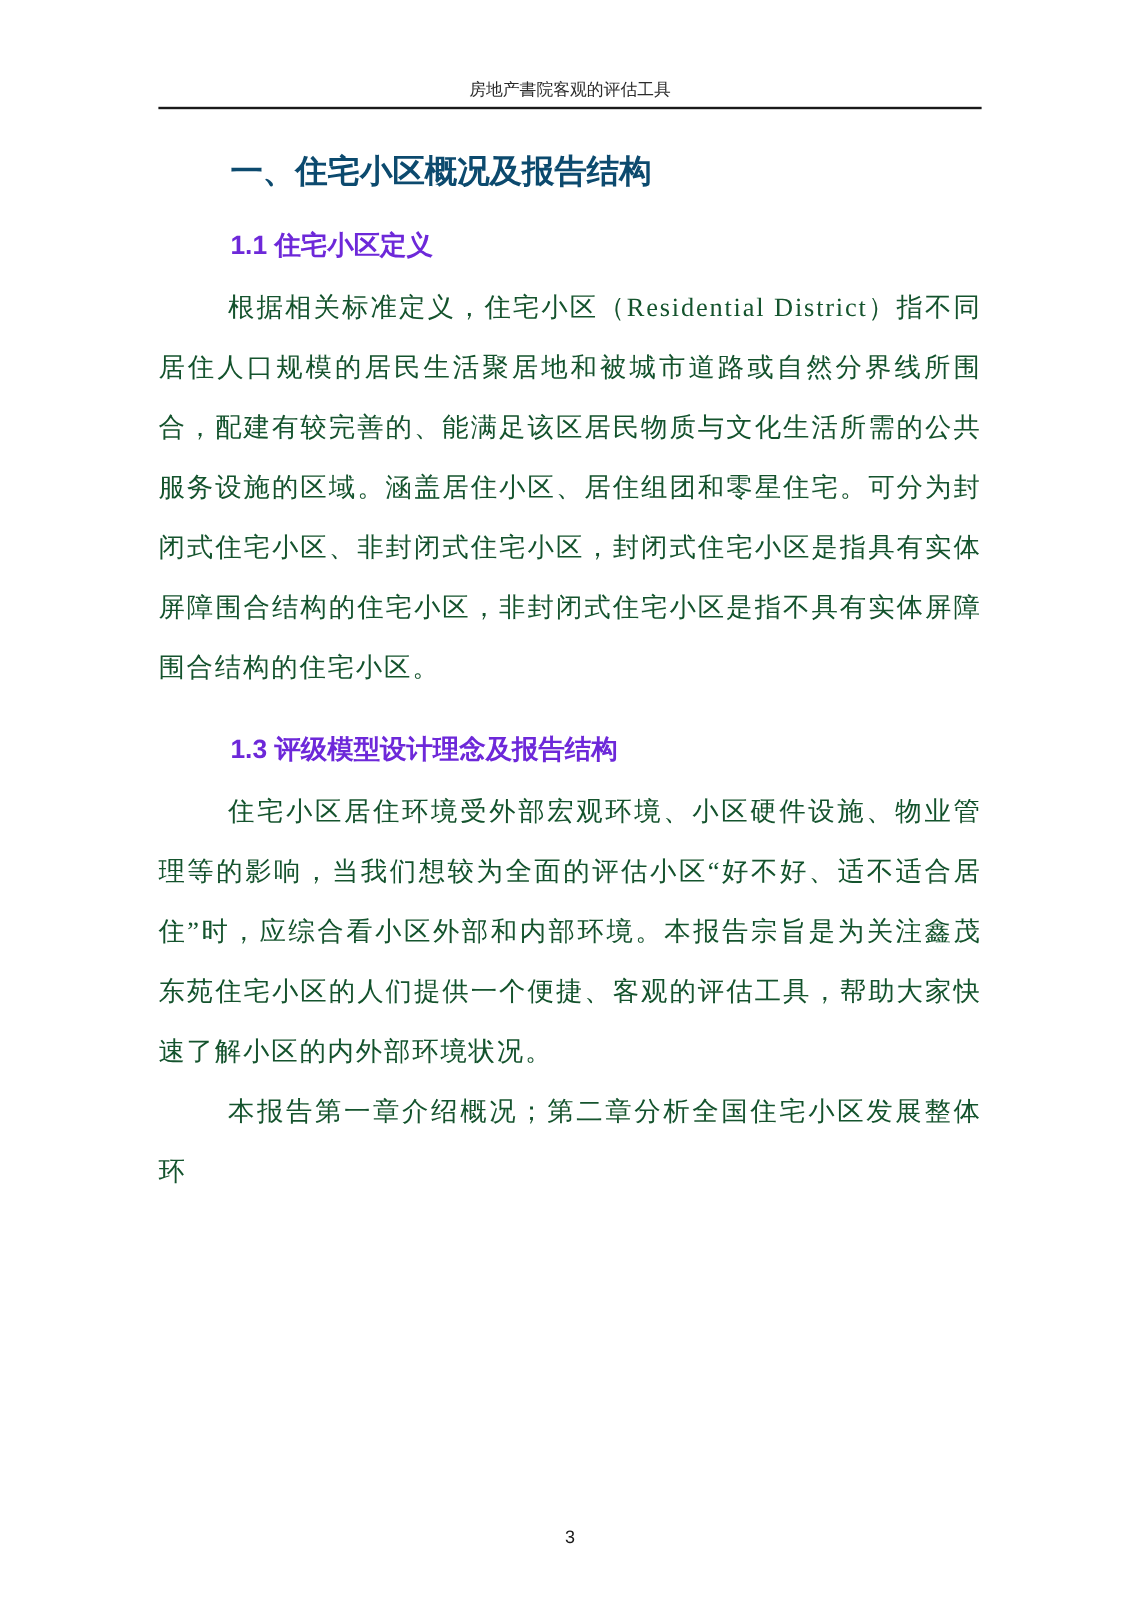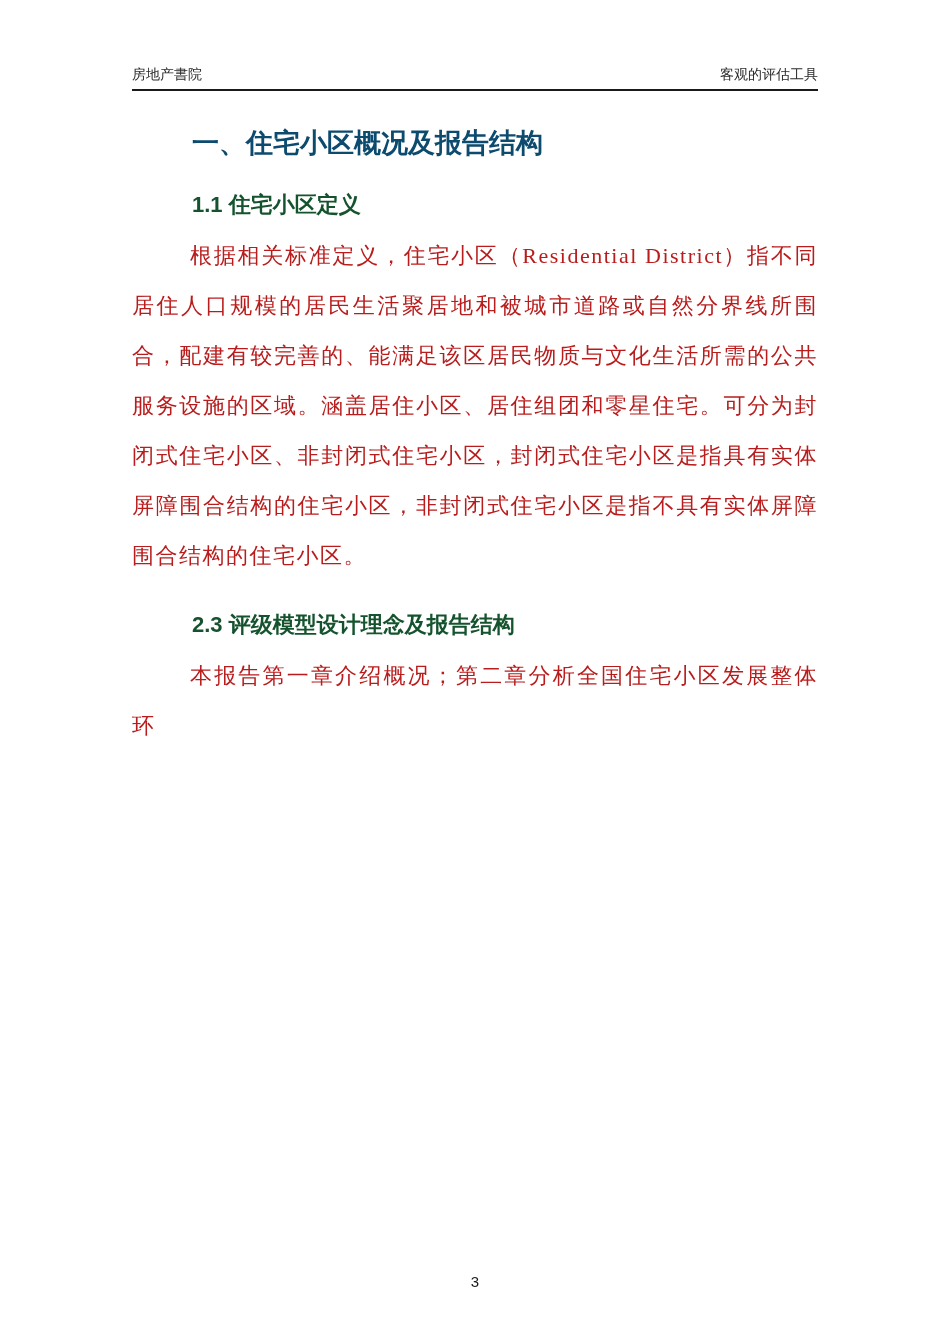--- a/index.html
+++ b/index.html
@@ -14,21 +14,21 @@
   .page {
     position: relative;
     width: 950px;
     height: 1344px;
     background: #ffffff;
     padding: 0 132px;
     overflow: hidden;
   }
   .page-header {
     display: flex;
-    justify-content: space-between;
+    justify-content: center;
     align-items: flex-end;
     padding-top: 66px;
     padding-bottom: 6px;
     border-bottom: 2px solid #1a1a1a;
     font-family: "Liberation Sans", "DejaVu Sans", sans-serif;
     font-size: 14px;
     line-height: 17px;
     color: #2a2a2a;
   }
   .chapter-title {
@@ -40,30 +40,30 @@
     line-height: 36px;
     color: #0c4a6e;
   }
   .section-heading {
     margin-top: 28px;
     padding-left: 60px;
     font-family: "Liberation Sans", "DejaVu Sans", sans-serif;
     font-weight: bold;
     font-size: 22px;
     line-height: 32px;
-    color: #14532d;
+    color: #6d28d9;
   }
   .body-paragraph {
     margin-top: 10px;
     font-size: 22px;
     line-height: 50px;
     letter-spacing: 1.5px;
     text-align: justify;
     text-indent: 58px;
-    color: #b91c1c;
+    color: #14532d;
   }
   .body-paragraph + .body-paragraph { margin-top: 0; }
   .page-footer {
     position: absolute;
     bottom: 54px;
     left: 0;
     width: 950px;
     text-align: center;
     font-family: "Liberation Sans", "DejaVu Sans", sans-serif;
     font-size: 15px;
@@ -79,18 +79,19 @@
     <span>房地产書院</span>
     <span>客观的评估工具</span>
   </div>
 
   <div class="chapter-title">一、住宅小区概况及报告结构</div>
 
   <div class="section-heading">1.1 住宅小区定义</div>
   <p class="body-paragraph">根据相关标准定义，住宅小区（Residential District）指不同居住人口规模的居民生活聚居地和被城市道路或自然分界线所围合，配建有较完善的、能满足该区居民物质与文化生活所需的公共服务设施的区域。涵盖居住小区、居住组团和零星住宅。可分为封闭式住宅小区、非封闭式住宅小区，封闭式住宅小区是指具有实体屏障围合结构的住宅小区，非封闭式住宅小区是指不具有实体屏障围合结构的住宅小区。</p>
 
 
-  <div class="section-heading">2.3 评级模型设计理念及报告结构</div>
+  <div class="section-heading">1.3 评级模型设计理念及报告结构</div>
+  <p class="body-paragraph">住宅小区居住环境受外部宏观环境、小区硬件设施、物业管理等的影响，当我们想较为全面的评估小区“好不好、适不适合居住”时，应综合看小区外部和内部环境。本报告宗旨是为关注鑫茂东苑住宅小区的人们提供一个便捷、客观的评估工具，帮助大家快速了解小区的内外部环境状况。</p>
   <p class="body-paragraph">本报告第一章介绍概况；第二章分析全国住宅小区发展整体环</p>
 
   <div class="page-footer">3</div>
 
 </div>
 
 </body></html>

